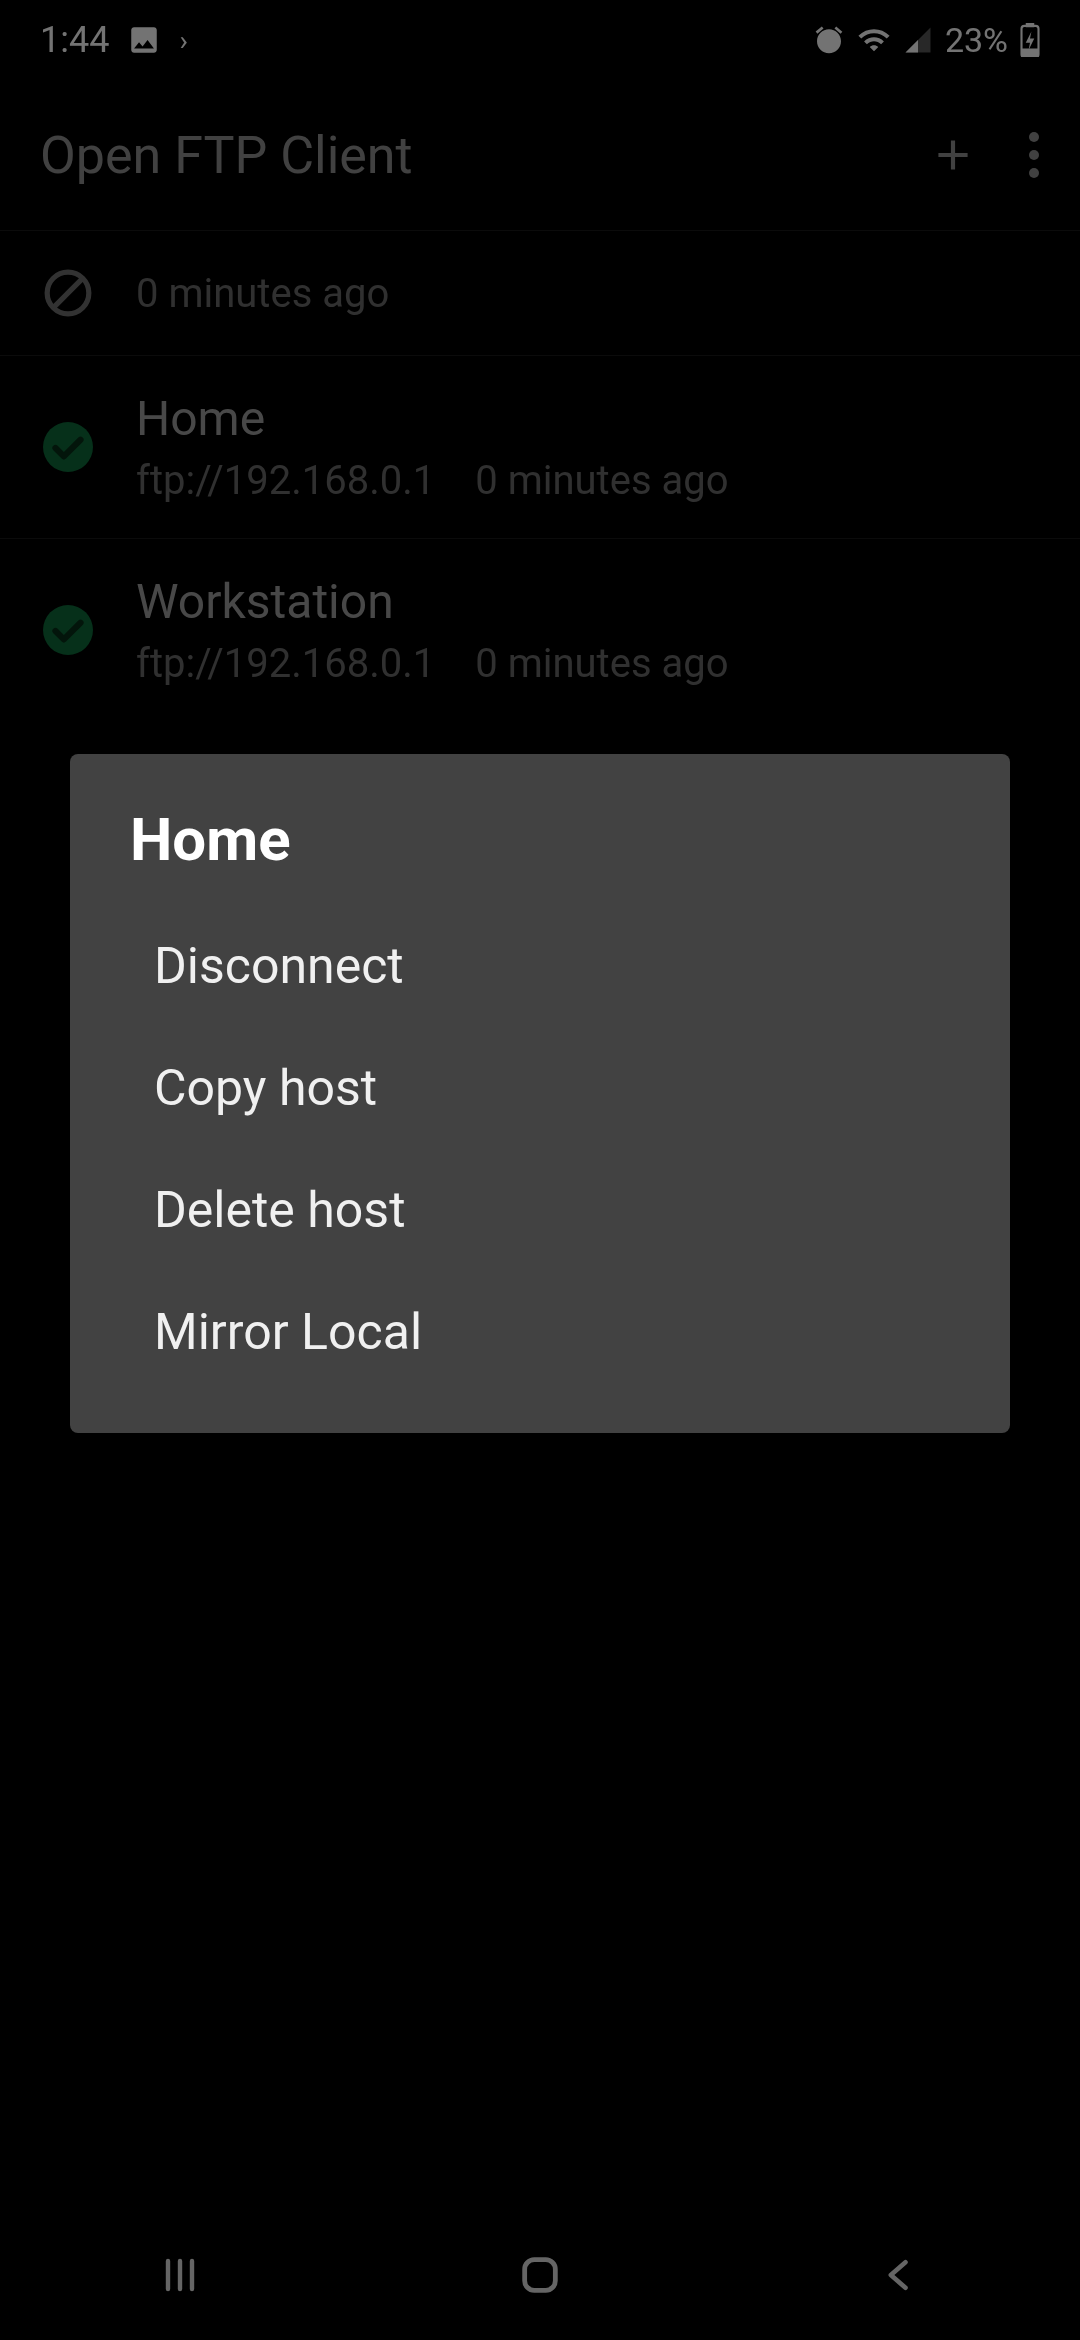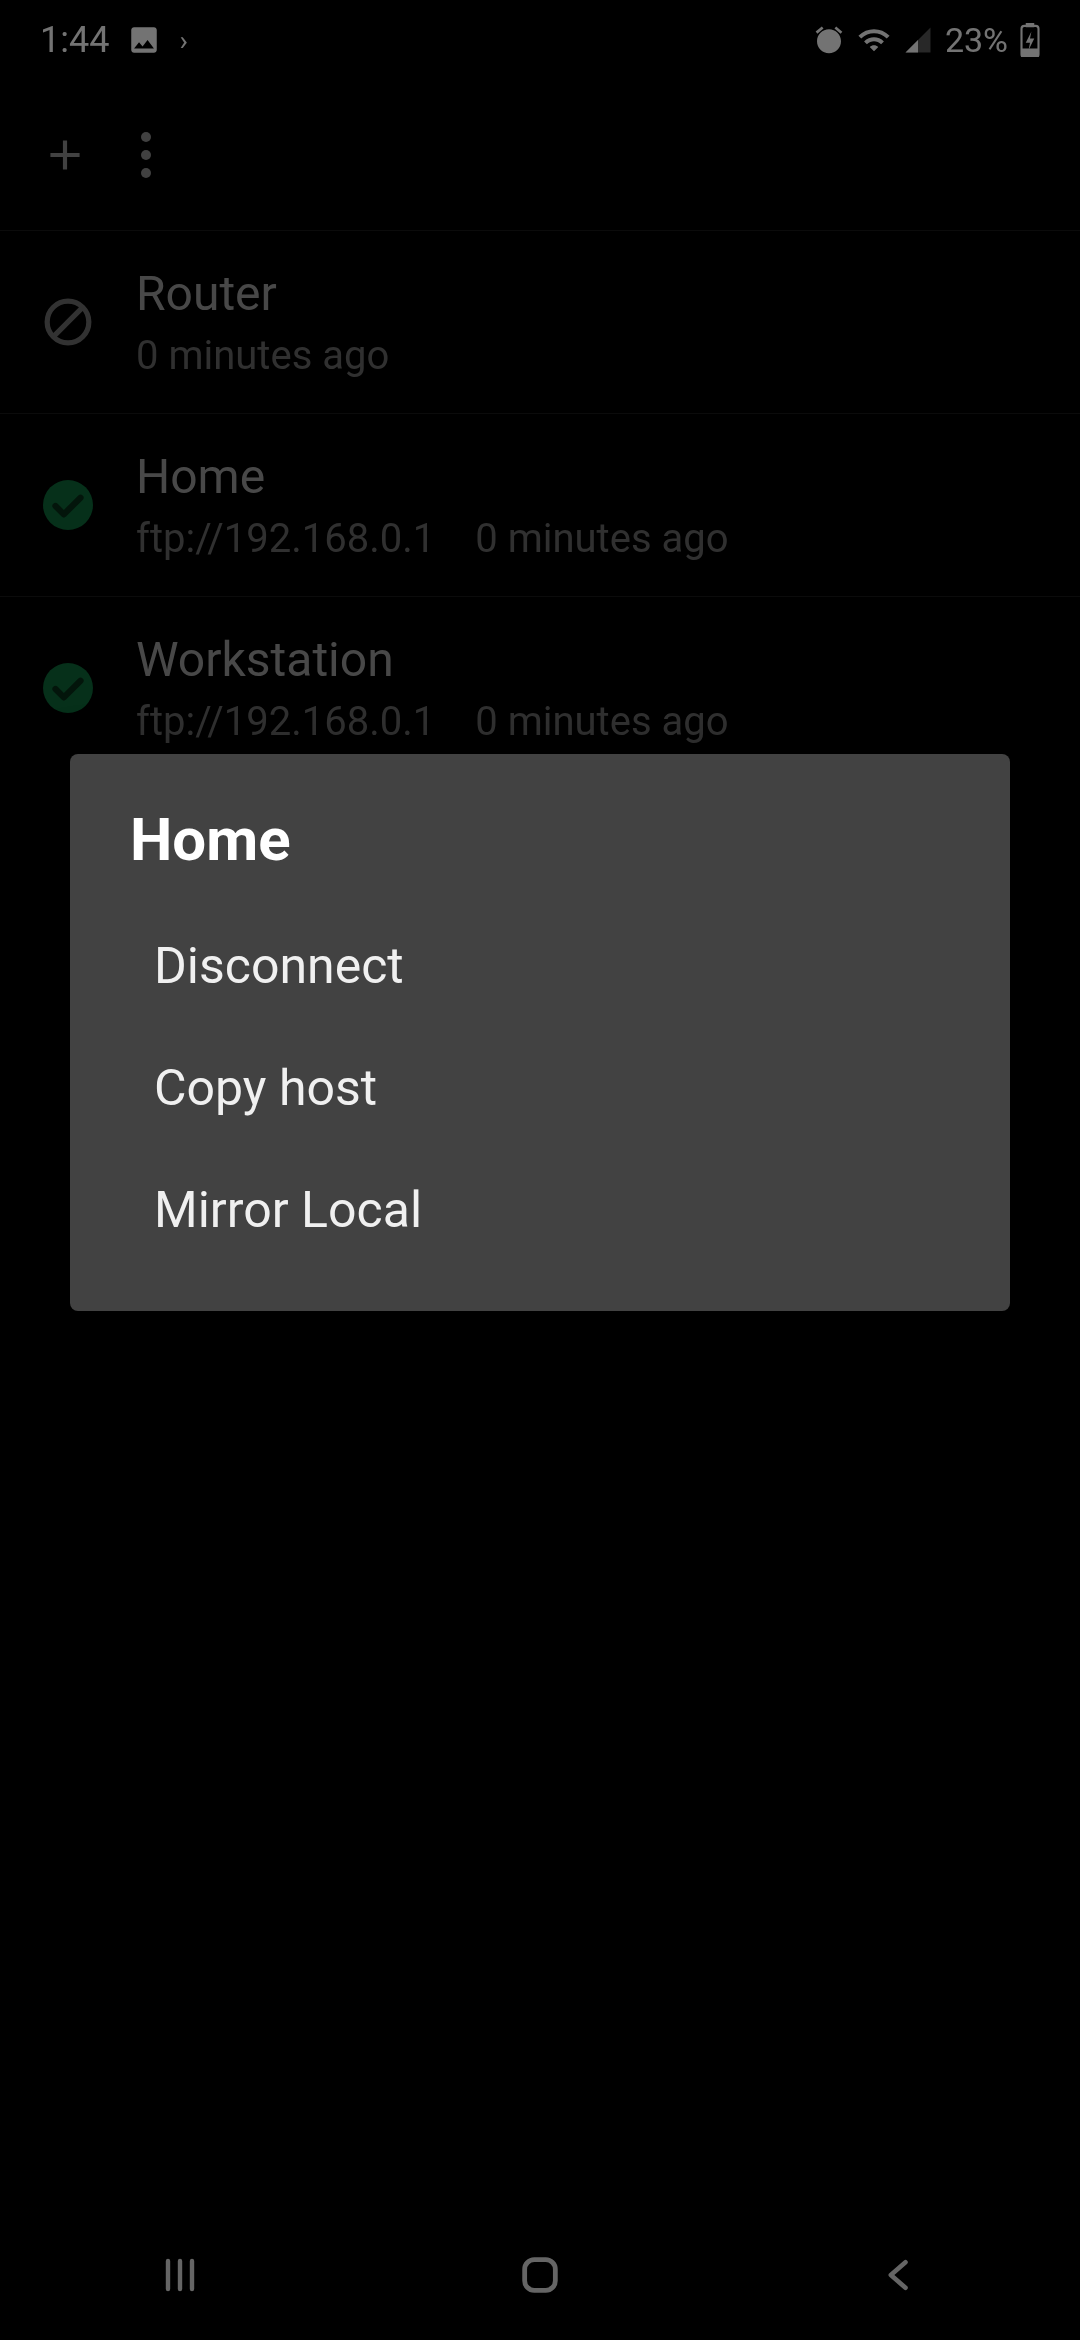--- a/index.html
+++ b/index.html
@@ -197,20 +197,21 @@
           <rect x="0" y="2" width="12" height="22" rx="2" fill="none" stroke="#fff" stroke-width="1.5"></rect>
           <rect x="0" y="18" width="12" height="6" fill="#fff"></rect>
           <rect x="3" y="0" width="6" height="3" fill="#fff"></rect>
           <path d="M7 6l-4 8h3l-1 5 4-8H6l1-5z" fill="#fff"></path>
         </svg>
     </span>
   </div>
 </div>
 
 <div class="app-bar">
+  <div class="app-title">Open FTP Client</div>
   <div class="app-bar-actions">
     <div class="app-bar-icon">
       <svg width="50" height="50" viewBox="0 0 24 24" fill="#909090">
           <path d="M19 13h-6v6h-2v-6H5v-2h6V5h2v6h6v2z"></path>
         </svg>
     </div>
     <div class="app-bar-icon">
       <svg width="12" height="48" viewBox="0 0 6 24" fill="#909090">
           <circle cx="3" cy="3" r="2.5"></circle>
           <circle cx="3" cy="12" r="2.5"></circle>
@@ -222,21 +223,20 @@
 
 <div class="host-list">
   <div class="host-item">
     <div class="host-icon">
       <svg width="50" height="50" viewBox="0 0 24 24" fill="none" stroke="#707070" stroke-width="2.5">
           <circle cx="12" cy="12" r="10"></circle>
           <line x1="5" y1="19" x2="19" y2="5"></line>
         </svg>
     </div>
     <div class="host-info">
-      <div class="host-name">Router</div>
       <div class="host-meta">
         <span>0 minutes ago</span>
       </div>
     </div>
   </div>
   <div class="host-item">
     <div class="host-icon">
       <svg width="50" height="50" viewBox="0 0 24 24">
           <circle cx="12" cy="12" r="12" fill="#0e6b3a"></circle>
           <path d="M6 12.5l4 4 8-8" stroke="#073019" stroke-width="3" fill="none" stroke-linecap="round" stroke-linejoin="round"></path>
@@ -266,20 +266,21 @@
     </div>
   </div>
 </div>
 
 <div class="scrim"></div>
 
 <div class="dialog">
   <div class="dialog-title">Home</div>
   <div class="dialog-item">Disconnect</div>
   <div class="dialog-item">Copy host</div>
+  <div class="dialog-item">Delete host</div>
   <div class="dialog-item">Mirror Local</div>
 </div>
 
 <div class="nav-bar">
   <div class="nav-button">
     <svg width="48" height="48" viewBox="0 0 24 24" fill="none" stroke="#e0e0e0" stroke-width="2.2" stroke-linecap="round">
         <line x1="6" y1="5" x2="6" y2="19"></line>
         <line x1="12" y1="5" x2="12" y2="19"></line>
         <line x1="18" y1="5" x2="18" y2="19"></line>
       </svg>

